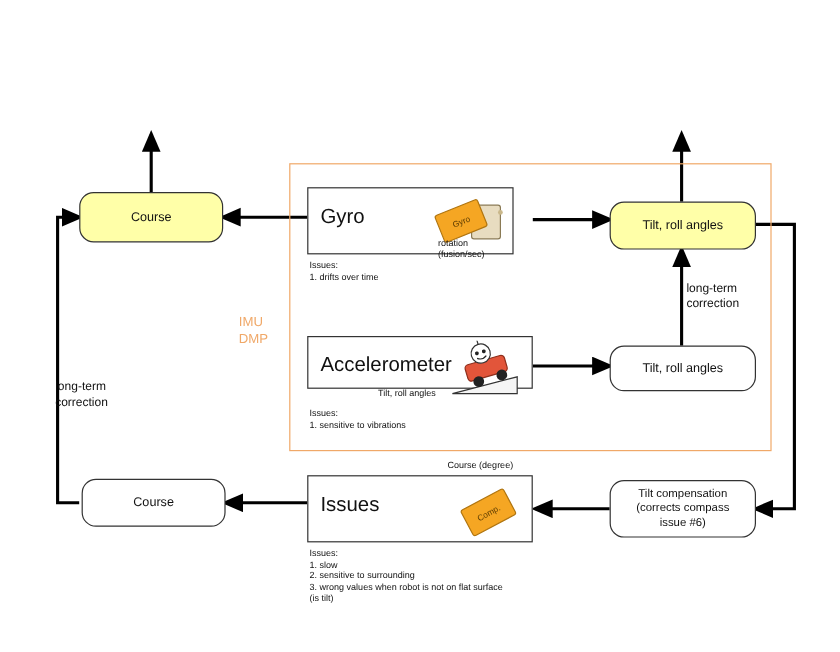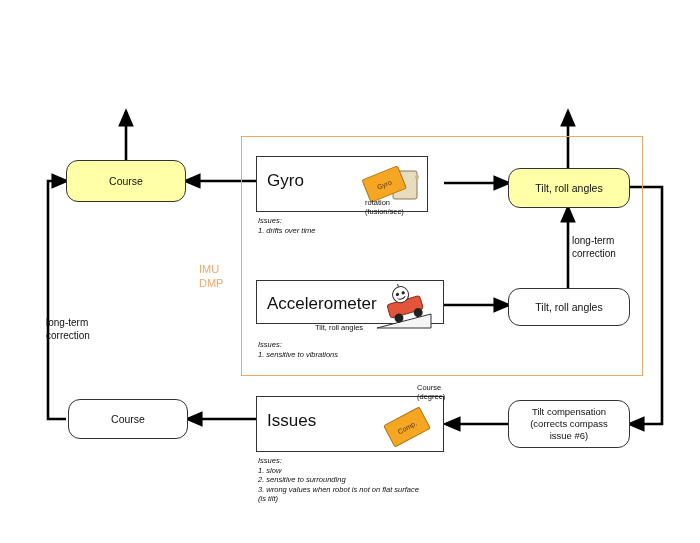--- a/index.html
+++ b/index.html
@@ -84,21 +84,20 @@
     position: absolute;
     left: 10px;
     font-size: 17px;
     color: #111;
   }
   .issues {
     font-size: 7.5px;
     color: #111;
     line-height: 9.5px;
     white-space: pre-line;
-    font-style: italic;
   }
 
   
   .small-note {
     font-size: 10px;
     color: #111;
     line-height: 13px;
     white-space: pre-line;
   }
   .tiny-cap {
@@ -211,21 +210,21 @@
         <circle cx="30" cy="-4" r="1.6" fill="#f5a623"></circle>
       </g>
     </svg>
     <div class="abs tiny-cap" style="left:58px;top:42px;">Tilt, roll angles</div>
   </div>
   <div class="abs issues" style="left:258px;top:340px;width:190px;">Issues:
 1. sensitive to vibrations</div>
 
   <div class="abs sensor" style="left:256px;top:396px;width:188px;height:56px;">
     <div class="sensor-title" style="top:14px;">Issues</div>
-    <div class="abs tiny-cap" style="left:116px;top:-14px;margin-left:44px;">Course (degree)</div>
+    <div class="abs tiny-cap" style="left:116px;top:-14px;">Course (degree)</div>
 
     <svg class="pict" style="left:120px;top:8px;" width="62" height="44" viewBox="0 0 62 44">
       <g transform="rotate(-28 30 22)">
         <rect x="10" y="10" width="40" height="24" rx="2" fill="#f5a623" stroke="#b07510" stroke-width="1"></rect>
         <text x="30" y="25" font-family="'Liberation Sans',sans-serif" font-size="7" fill="#5a3a00" text-anchor="middle">Comp.</text>
       </g>
     </svg>
   </div>
   <div class="abs issues" style="left:258px;top:456px;width:230px;">Issues:
 1. slow

